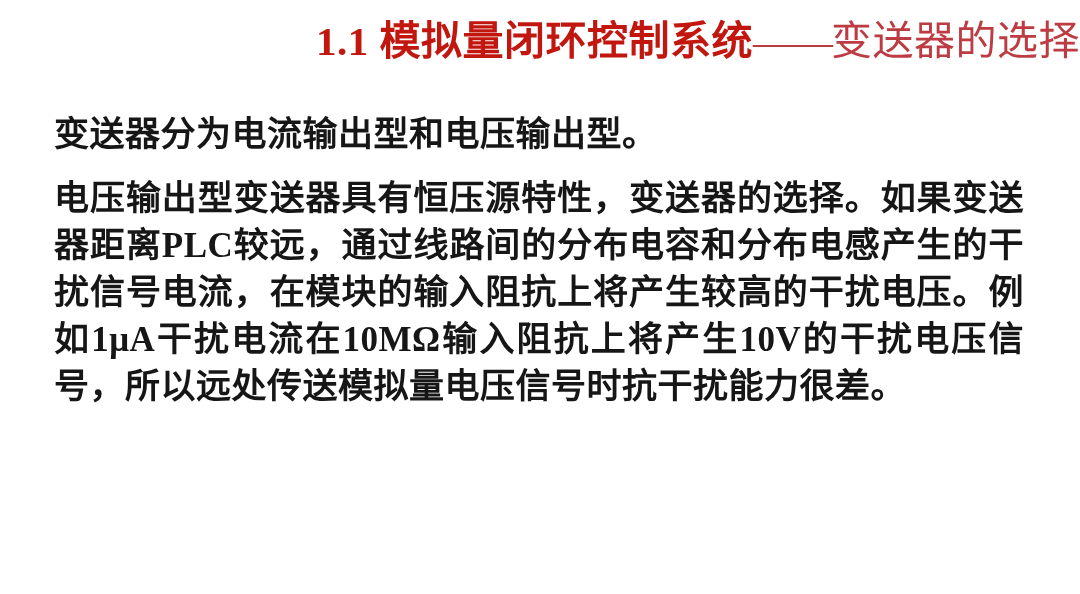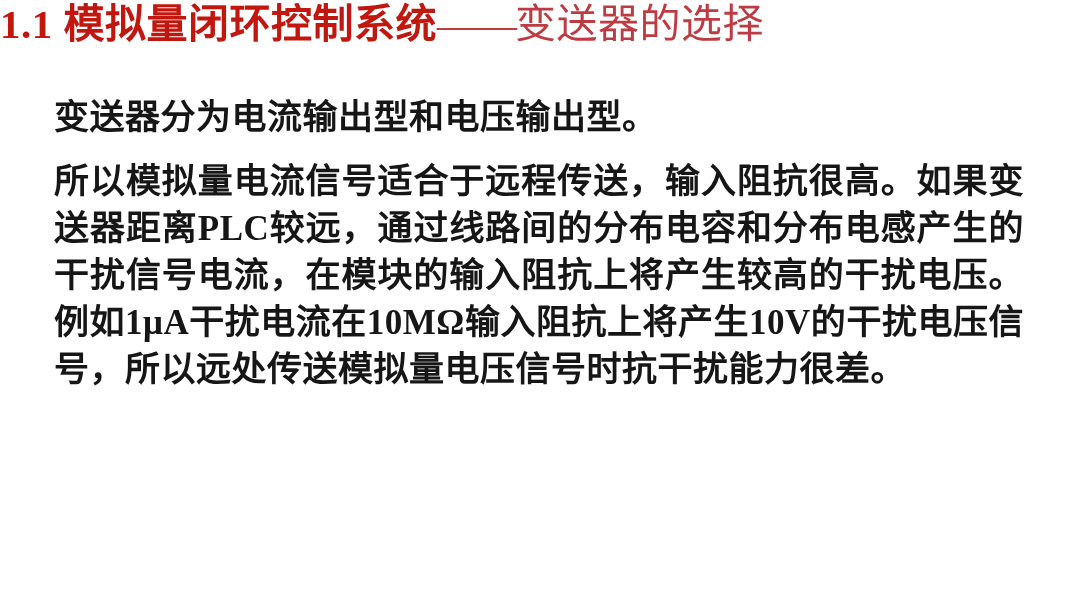--- a/index.html
+++ b/index.html
@@ -15,22 +15,22 @@
   }
   .slide {
     width: 1080px;
     height: 594px;
     box-sizing: border-box;
     background: #ffffff;
     position: relative;
   }
   .slide-title {
     margin: 0;
-    padding-top: 0;
-    text-align: left;
+    padding-top: 17px;
+    text-align: right;
     font-size: 41px;
     line-height: 48px;
     white-space: nowrap;
     letter-spacing: 0.5px;
   }
   .title-main {
     font-weight: bold;
     color: #c2170f;
   }
   .title-separator {
@@ -61,16 +61,16 @@
 <body>
 
 <div class="slide">
 
   <h1 class="slide-title">
     <span class="title-main">1.1 模拟量闭环控制系统</span><span class="title-separator">——</span><span class="title-subtitle">变送器的选择</span>
   </h1>
 
   <div class="content">
     <p>变送器分为电流输出型和电压输出型。</p>
-    <p>所以模拟量电流信号适合于远程传送，输入阻抗很高。如果变送器距离PLC较远，通过线路间的分布电容和分布电感产生的干扰信号电流，在模块的输入阻抗上将产生较高的干扰电压。例如1μA干扰电流在10MΩ输入阻抗上将产生10V的干扰电压信号，所以远处传送模拟量电压信号时抗干扰能力很差。</p>
+    <p>电压输出型变送器具有恒压源特性，变送器的选择。如果变送器距离PLC较远，通过线路间的分布电容和分布电感产生的干扰信号电流，在模块的输入阻抗上将产生较高的干扰电压。例如1μA干扰电流在10MΩ输入阻抗上将产生10V的干扰电压信号，所以远处传送模拟量电压信号时抗干扰能力很差。</p>
   </div>
 
 </div>
 
 </body></html>

